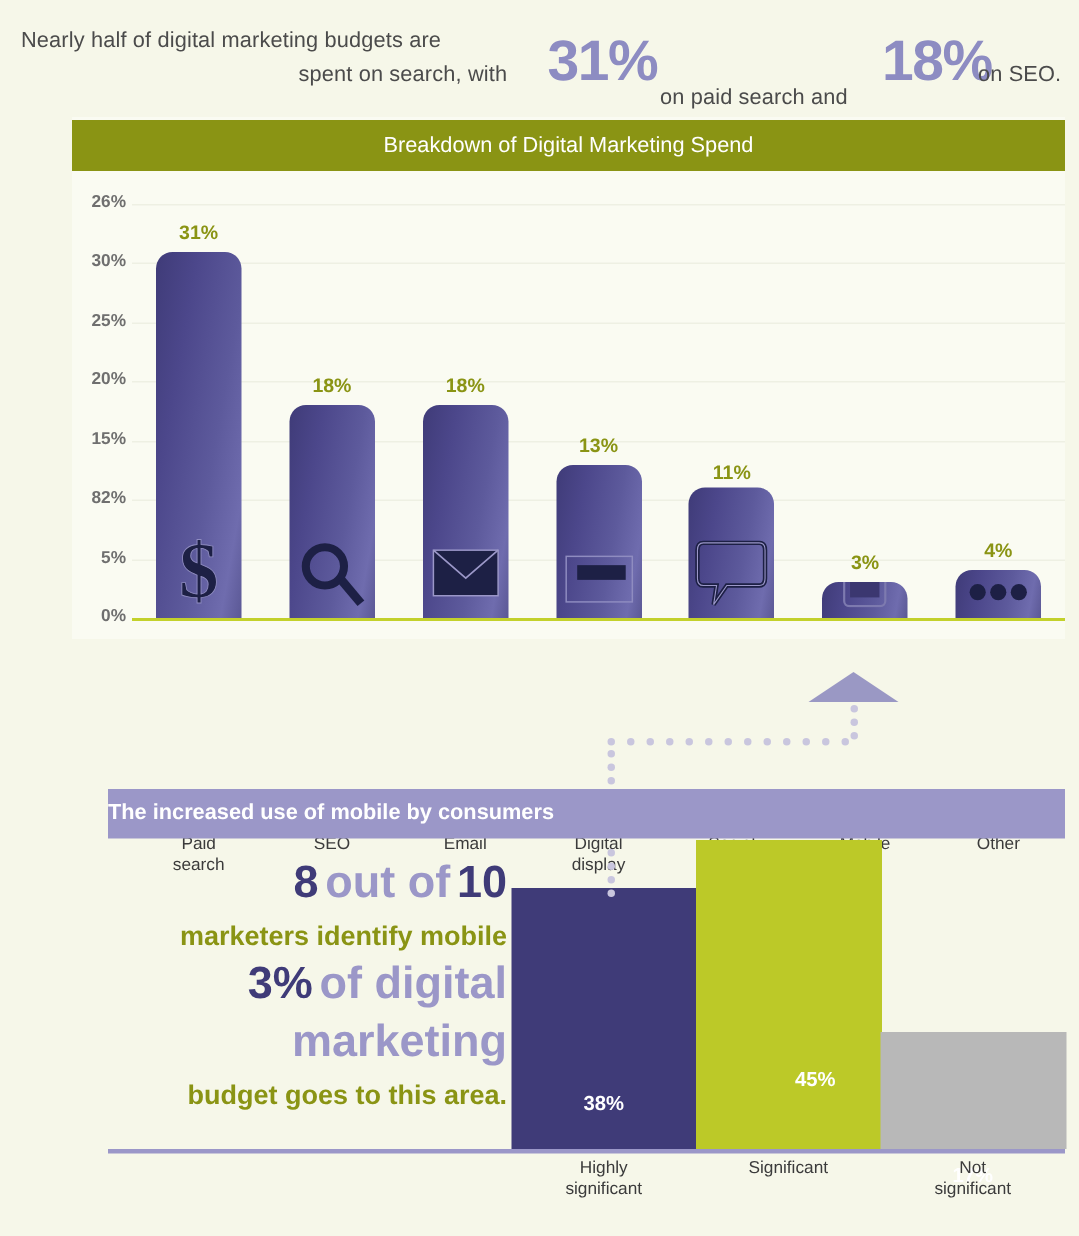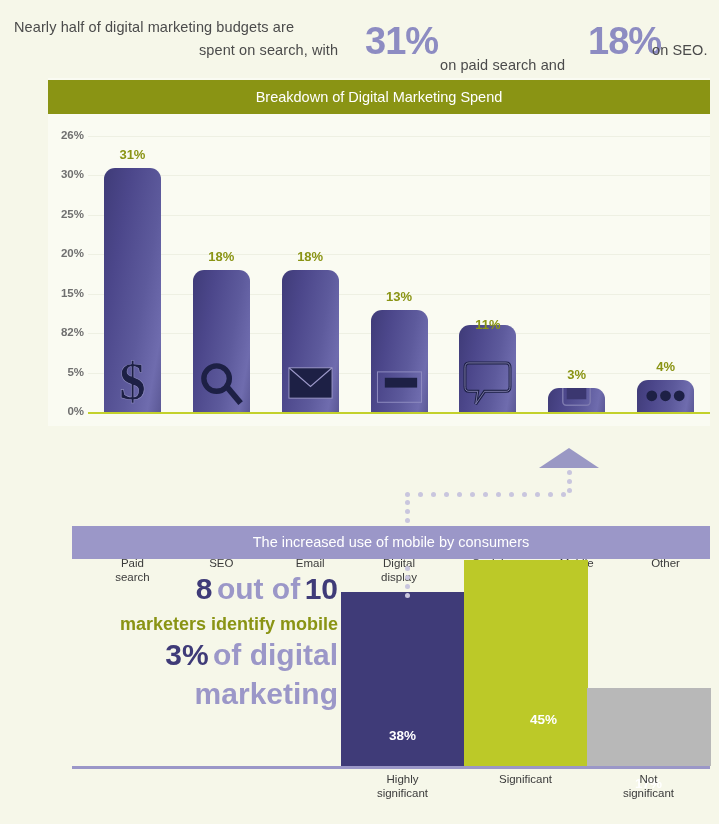--- a/index.html
+++ b/index.html
@@ -89,22 +89,22 @@
     position:absolute; width:5px; height:5px; border-radius:50%;
     background:#c9c6de;
   }
 
   
   #banner2{
     position:absolute; left:72px; top:526px; width:638px; height:33px;
     background:#9b97c8;
   }
   #banner2 span{
-    display:block; text-align:center; line-height:33px;
-    color:#ffffff; font-size:14.5px;
+    display:block; line-height:33px;
+    color:#ffffff; font-size:14.5px;font-weight:bold;
   }
   #blurb{
     position:absolute; left:96px; top:572px; width:242px;
     text-align:right; line-height:27px;
   }
   .bl-olive{ color:#8a9414; font-size:18px; font-weight:700; }
   .bl-dark{ color:#3f3b78; font-size:30px; font-weight:700; }
   .bl-light{ color:#9b97c8; font-size:30px; font-weight:700; }
   .bl-l2{ line-height:34px; }
   .bl-l5{ line-height:34px; }
@@ -210,21 +210,21 @@
     <div class="xlab" style="left: 261px; width: 100px;">Digital<br>display</div>
     <div class="bar-wrap" style="left: 371.357px; width: 57px; height: 276px;">
       <div class="bar" style="height: 86.7429px;">
         <span style="position:absolute;left:4px;right:4px;bottom:2px;height:74px;display:block">
           <span class="glyph"><svg viewBox="0 0 100 96" width="100%" preserveAspectRatio="xMidYMax meet">
               <path d="M12 8 H88 Q96 8 96 18 V56 Q96 66 88 66 H44 L26 92 L30 66 H12 Q4 66 4 56 V18 Q4 8 12 8 Z" fill="none" stroke="#1d2045" stroke-width="6"></path>
               <path d="M12 8 H88 Q96 8 96 18 V56 Q96 66 88 66 H44 L26 92 L30 66 H12 Q4 66 4 56 V18 Q4 8 12 8 Z" fill="none" stroke="#9b97c8" stroke-width="1.5"></path>
             </svg></span>
         </span>
       </div>
-      <div class="bar-val" style="bottom: 80px;">11%</div>
+      <div class="bar-val" style="bottom: 90px;">11%</div>
     </div>
     <div class="xlab" style="left: 349.857px; width: 100px;">Social<br>media</div>
     <div class="bar-wrap" style="left: 460.214px; width: 57px; height: 276px;">
       <div class="bar" style="height: 23.6571px;">
         <span style="position:absolute;left:4px;right:4px;bottom:2px;height:17.65714285714286px;display:block">
           <span class="glyph"><svg viewBox="0 0 100 86" width="100%" preserveAspectRatio="xMidYMax meet">
               <rect x="22" y="6" width="56" height="78" rx="7" fill="none" stroke="#7d7aaf" stroke-width="3"></rect>
               <rect x="30" y="16" width="40" height="56" fill="#3b3770"></rect>
             </svg></span>
         </span>
@@ -258,20 +258,23 @@
     <span class="bl-dark">8</span>
     <span class="bl-light">out of</span>
     <span class="bl-dark">10</span>
   </div>
   <div>
     <span class="bl-olive">marketers identify mobile</span>
   </div>
   <div class="bl-l5">
     <span class="bl-dark">3%</span>
     <span class="bl-light">of digital marketing</span>
+  </div>
+  <div>
+    <span class="bl-olive">budget goes to this area.</span>
   </div>
 </div>
 
 <div id="bottomchart">
     <div class="bbar" style="left: -0.5px; width: 124px; height: 173.956px; background: rgb(63, 59, 120);"></div>
     <div class="bbar-val" style="left: -0.5px; width: 124px; top: 168.022px; position: absolute;">38%</div>
     <div class="bbar-lab" style="left: -18.5px; width: 160px; top: 212px;">Highly<br>significant</div>
     <div class="bbar" style="left: 122.5px; width: 124px; height: 206px; background: rgb(188, 201, 40);"></div>
     <div class="bbar-val" style="left: 122.5px; width: 124px; top: 152px; position: absolute; margin-left: 18px;">45%</div>
     <div class="bbar-lab" style="left: 104.5px; width: 160px; top: 212px;">Significant</div>

